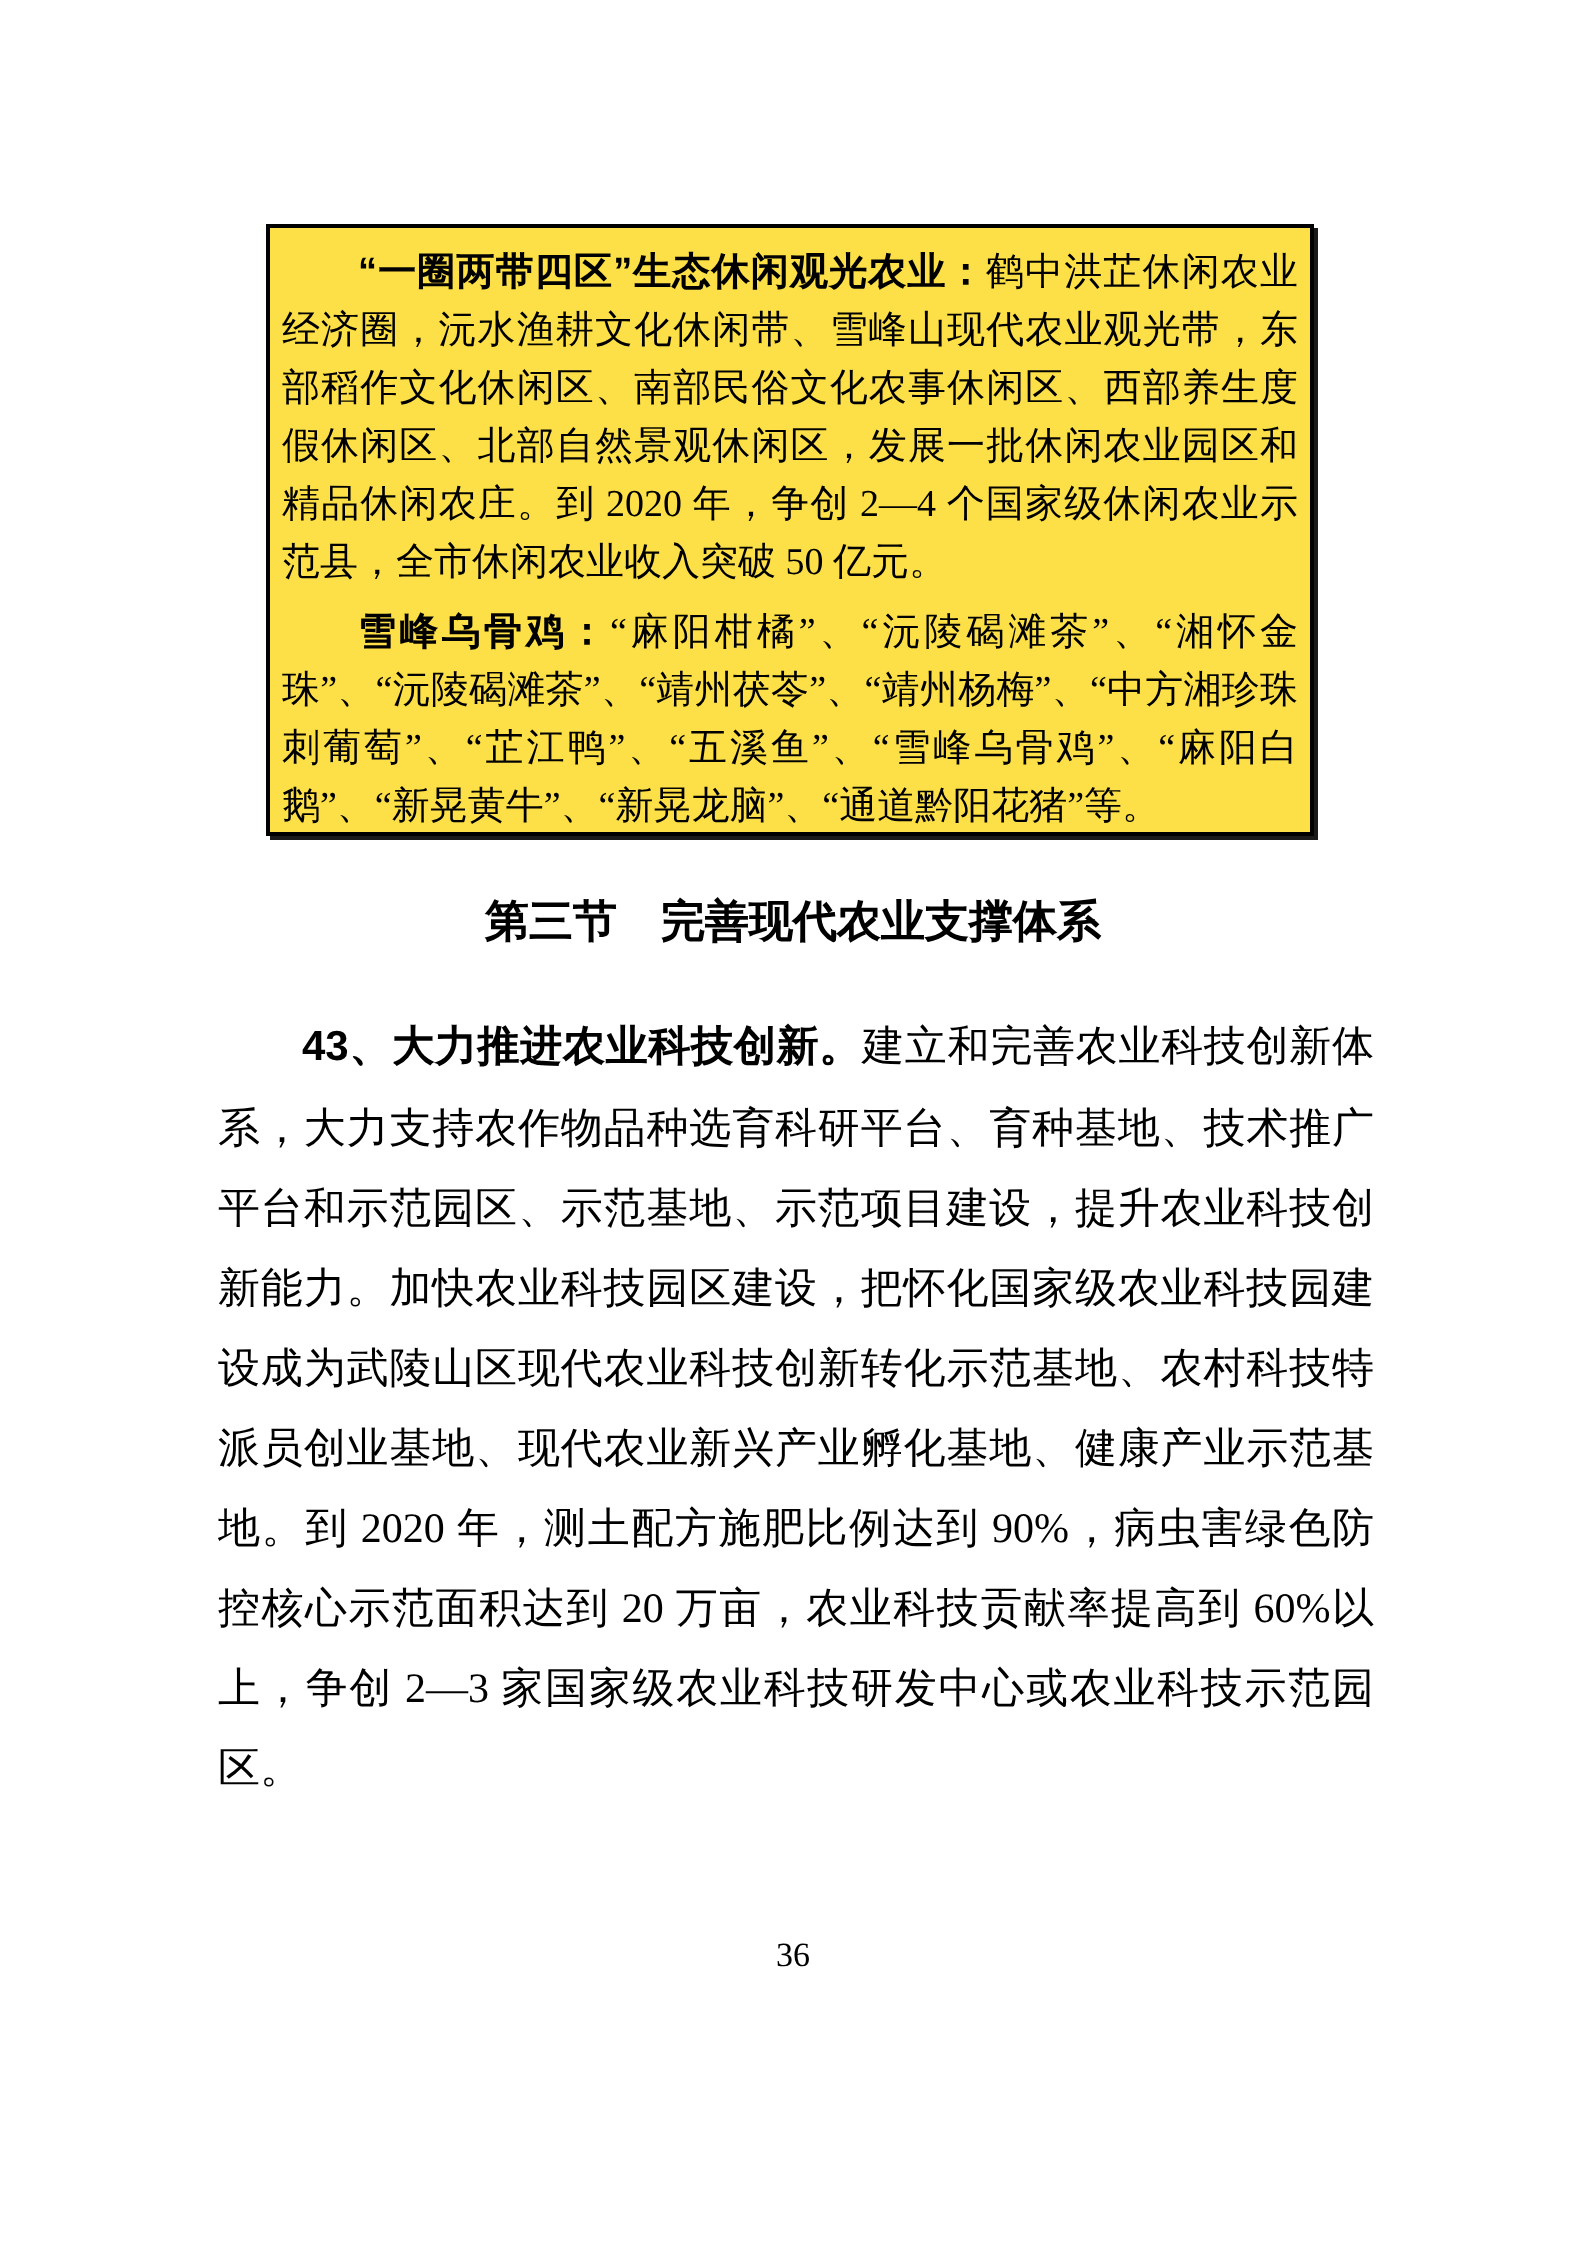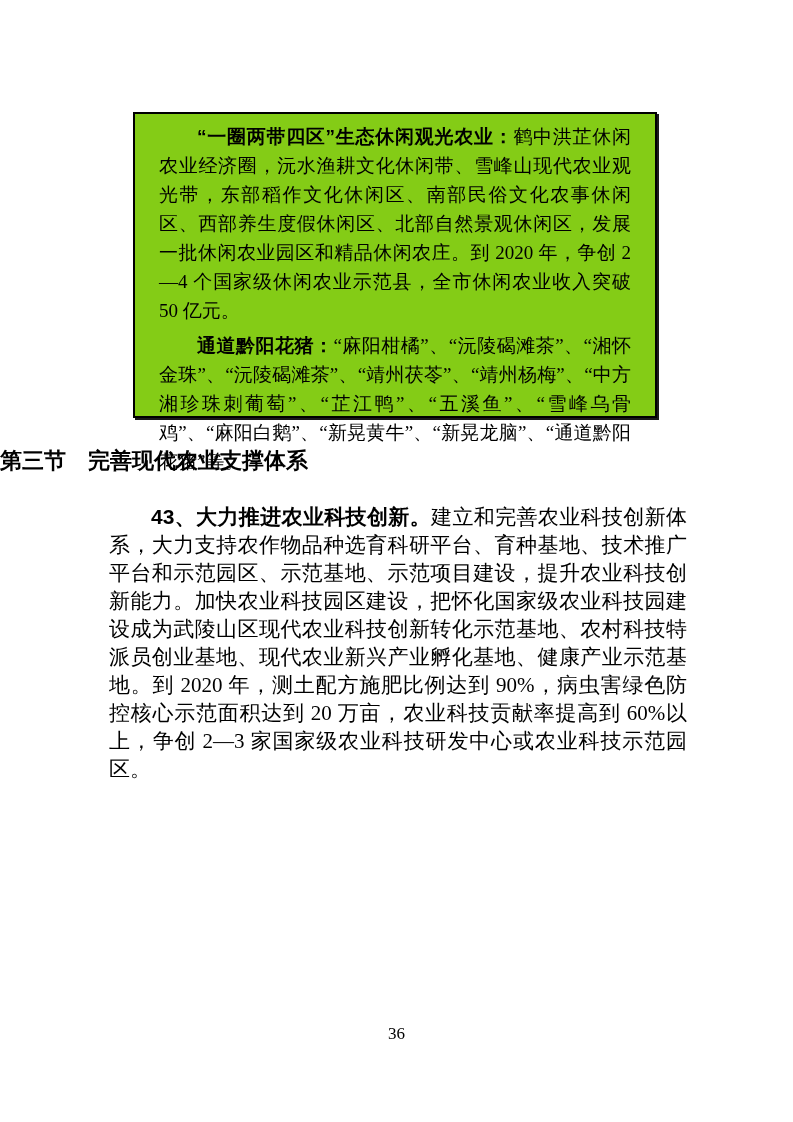--- a/index.html
+++ b/index.html
@@ -16,24 +16,24 @@
     font-family: "Liberation Serif", "DejaVu Serif", serif;
     overflow: hidden;
   }
   .green-box {
     position: absolute;
     left: 133px;
     top: 112px;
     width: 524px;
     height: 306px;
     box-sizing: border-box;
-    background: #84cc16;
+    background: #fde047;
     border: 2px solid #000000;
     box-shadow: 2px 2px 0 #1a1a1a;
-    padding: 8px 24px;
+    padding: 8px 6px;
   }
   .box-para {
     margin: 0;
     font-size: 19px;
     line-height: 29px;
     text-indent: 2em;
     text-align: justify;
     text-justify: inter-character;
     font-family: "Liberation Serif", "DejaVu Serif", serif;
   }
@@ -43,55 +43,56 @@
   .bold-lead {
     font-weight: bold;
     font-family: "Liberation Sans", "DejaVu Sans", sans-serif;
   }
   .section-heading {
     position: absolute;
     left: 0;
     top: 446px;
     width: 100%;
     margin: 0;
+    text-align: center;
     font-size: 22px;
     font-weight: bold;
     font-family: "Liberation Serif", "DejaVu Serif", serif;
   }
   .body-text {
     position: absolute;
     left: 109px;
     top: 503px;
     width: 578px;
   }
   .body-para {
     margin: 0;
     font-size: 21px;
-    line-height: 28px;
+    line-height: 40px;
     text-indent: 2em;
     text-align: justify;
     text-justify: inter-character;
   }
   .page-number {
     position: absolute;
     left: 0;
-    top: 1024px;
+    top: 968px;
     width: 100%;
     text-align: center;
     font-size: 17px;
   }
 </style>
 </head>
 <body>
 
 <div class="page">
 
   <div class="green-box">
     <p class="box-para"><span class="bold-lead">“一圈两带四区”生态休闲观光农业：</span><span>鹤中洪芷休闲农业经济圈，沅水渔耕文化休闲带、雪峰山现代农业观光带，东部稻作文化休闲区、南部民俗文化农事休闲区、西部养生度假休闲区、北部自然景观休闲区，发展一批休闲农业园区和精品休闲农庄。到 2020 年，争创 2—4 个国家级休闲农业示范县，全市休闲农业收入突破 50 亿元。</span></p>
-    <p class="box-para second"><span class="bold-lead">通道黔阳花猪：</span><span>“麻阳柑橘”、“沅陵碣滩茶”、“湘怀金珠”、“沅陵碣滩茶”、“靖州茯苓”、“靖州杨梅”、“中方湘珍珠刺葡萄”、“芷江鸭”、“五溪鱼”、“雪峰乌骨鸡”、“麻阳白鹅”、“新晃黄牛”、“新晃龙脑”、“通道黔阳花猪”等。</span></p>
+    <p class="box-para second"><span class="bold-lead">雪峰乌骨鸡：</span><span>“麻阳柑橘”、“沅陵碣滩茶”、“湘怀金珠”、“沅陵碣滩茶”、“靖州茯苓”、“靖州杨梅”、“中方湘珍珠刺葡萄”、“芷江鸭”、“五溪鱼”、“雪峰乌骨鸡”、“麻阳白鹅”、“新晃黄牛”、“新晃龙脑”、“通道黔阳花猪”等。</span></p>
   </div>
 
   <h2 class="section-heading">第三节　完善现代农业支撑体系</h2>
 
   <div class="body-text">
     <p class="body-para"><span class="bold-lead">43、大力推进农业科技创新。</span><span>建立和完善农业科技创新体系，大力支持农作物品种选育科研平台、育种基地、技术推广平台和示范园区、示范基地、示范项目建设，提升农业科技创新能力。加快农业科技园区建设，把怀化国家级农业科技园建设成为武陵山区现代农业科技创新转化示范基地、农村科技特派员创业基地、现代农业新兴产业孵化基地、健康产业示范基地。到 2020 年，测土配方施肥比例达到 90%，病虫害绿色防控核心示范面积达到 20 万亩，农业科技贡献率提高到 60%以上，争创 2—3 家国家级农业科技研发中心或农业科技示范园区。</span></p>
   </div>
 
   <div class="page-number">36</div>
 

